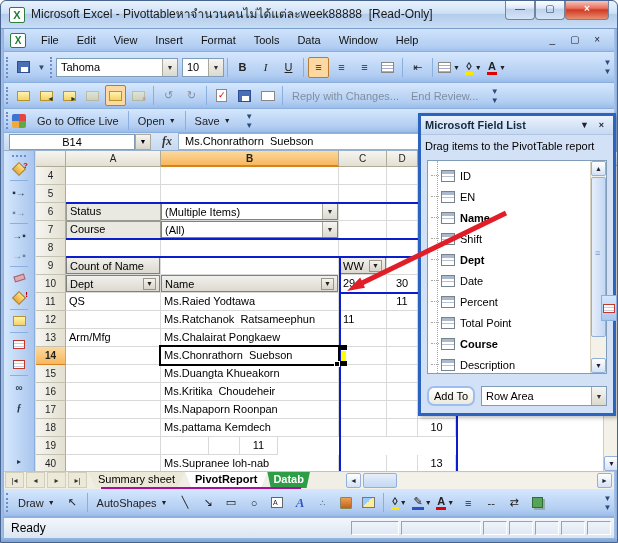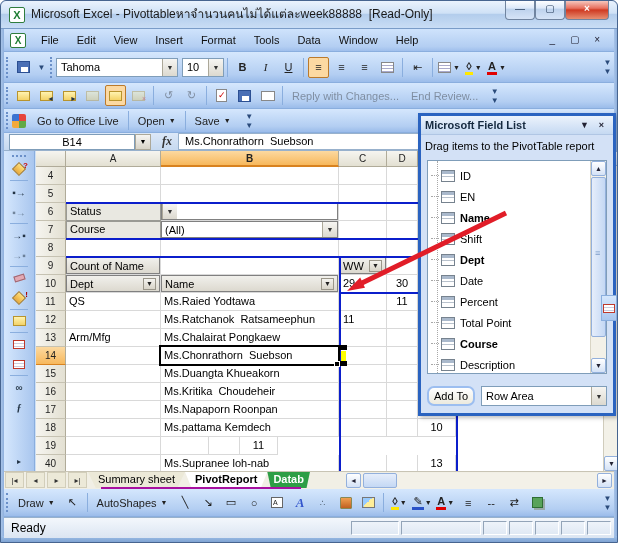--- a/index.html
+++ b/index.html
@@ -54,21 +54,21 @@
   .ovr{position:absolute;font-size:8px;font-weight:bold;color:#c00;right:3px;top:2px}
   .erz{width:11px;height:6px;background:#e3a9b4;border:1px solid #9c6672;transform:rotate(-18deg)}
   .wbox{width:12px;height:9px;border:1px solid #c0392b;background:repeating-linear-gradient(#fff 0 2px,#ccd 2px 3px)}
   
   .corner{position:absolute;left:35px;top:150px;width:30px;height:16px;background:linear-gradient(#f6f5f0,#e3e0d2);border-right:1px solid #b0ab99;border-bottom:1px solid #b0ab99;z-index:3}
   .colhead{position:absolute;left:65px;top:150px;height:16px;display:flex;z-index:3}
   .ch{background:linear-gradient(#f6f5f0,#e3e0d2);border-right:1px solid #b0ab99;border-bottom:1px solid #b0ab99;text-align:center;font-size:10px;line-height:15px;color:#222}
   .ch.sel{background:linear-gradient(#fcd9a0,#f7b85c);border-bottom:2px solid #d8821f;font-weight:bold}
   .grow{position:absolute;left:35px;width:567px;height:18px;display:flex;z-index:1;background:#fff}
   .rh{width:30px;flex:none;background:linear-gradient(90deg,#f6f5f0,#e3e0d2);border-right:1px solid #b0ab99;border-bottom:1px solid #c6c2b2;text-align:center;font-size:10px;line-height:17px;color:#222}
-  .rh.sel{background:linear-gradient(#fcd9a0,#f7b85c);font-weight:normal;border-bottom:1px solid #d8821f}
+  .rh.sel{background:linear-gradient(#fcd9a0,#f7b85c);font-weight:bold;border-bottom:1px solid #d8821f}
   .cell{border-right:1px solid #d9d9d9;border-bottom:1px solid #d9d9d9;background:#fff;font-size:11px;line-height:16px;padding:0 3px;white-space:pre;overflow:hidden;flex:none}
   .cA{width:95px}.cB{width:178px}.cC{width:48px}.cD{width:31px}.cE{width:38px}
   .cF{width:147px;border-right:none;border-bottom:none}
   .pf{background:#e9e8e1;border:1px solid #9a9a94;line-height:15px}
   .nopad{padding:0;display:flex}
   .numC{text-align:center}.numL{padding-left:4px}
   .fieldbtn{flex:1;display:flex;align-items:center;background:linear-gradient(#f1f0ec,#dcd9cf);border:1px solid #808080;font-size:11px;padding:0 3px;overflow:hidden;white-space:nowrap}
   .dd2{width:13px;height:12px;margin-left:auto;background:linear-gradient(#f4f3ef,#d8d4c8);border:1px solid #9a968a;font-size:7px;line-height:10px;text-align:center;color:#222;flex:none}
   .xcombo{flex:1;display:flex;align-items:center;background:#fff;border:1px solid #808080;font-size:11px;overflow:hidden}
   .xcombo .val{flex:1;padding:0 3px;white-space:nowrap;overflow:hidden}
@@ -346,21 +346,21 @@
       <div class="cell cA"></div>
       <div class="cell cB"></div>
       <div class="cell cC"></div>
       <div class="cell cD"></div>
       <div class="cell cE"></div>
       <div class="cell cF"></div>
     </div>
   <div class="grow" style="top:202px">
     <div class="rh">6</div>
     <div class="cell cA pf">Status</div>
-    <div class="cell cB nopad"><div class="xcombo"><span class="dd">▼</span></div></div>
+    <div class="cell cB nopad"><div class="xcombo"><span class="val">(Multiple Items)</span><span class="dd">▼</span></div></div>
     <div class="cell cC"></div>
       <div class="cell cD"></div>
       <div class="cell cE"></div>
       <div class="cell cF"></div>
   </div>
   <div class="grow" style="top:220px">
     <div class="rh">7</div>
     <div class="cell cA pf">Course</div>
     <div class="cell cB nopad"><div class="xcombo"><span class="val">(All)</span><span class="dd">▼</span></div></div>
     <div class="cell cC"></div>

